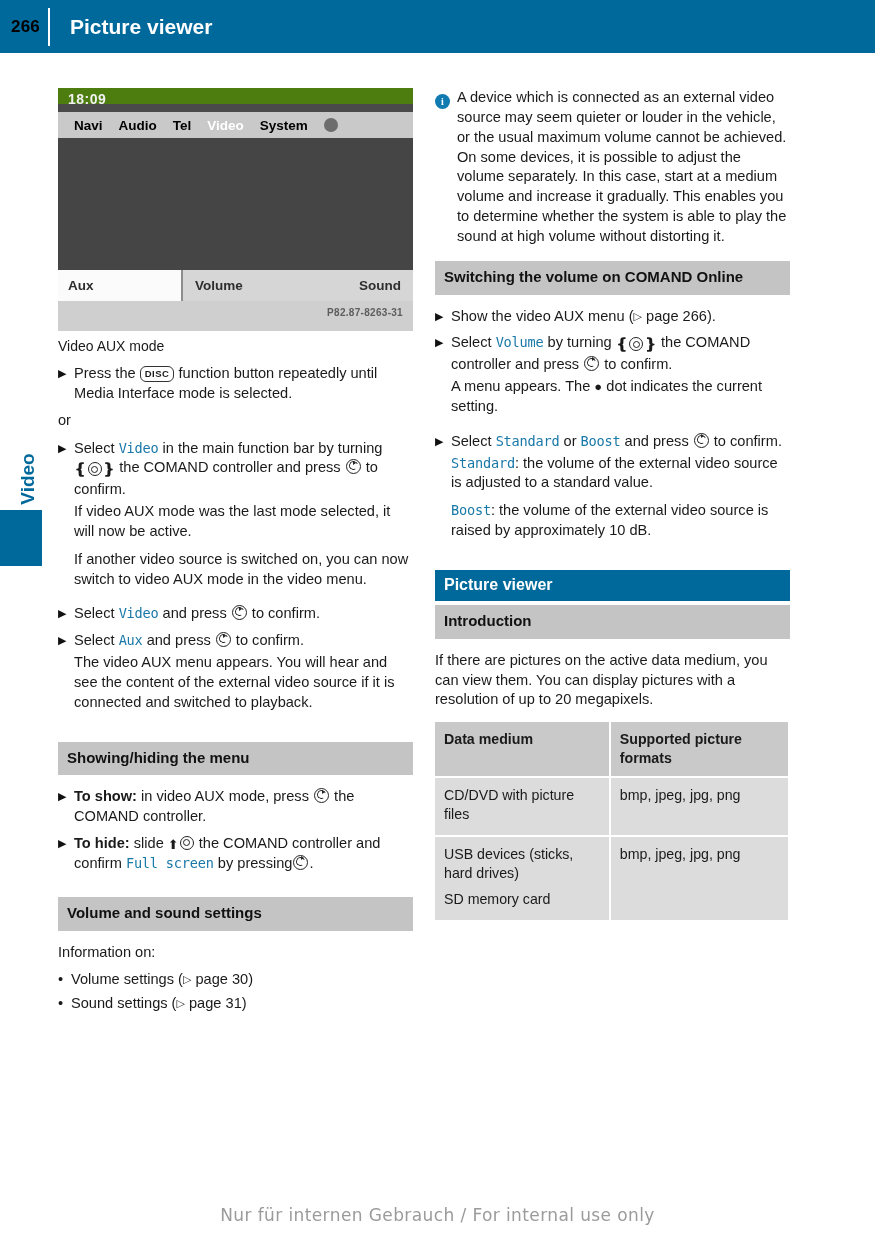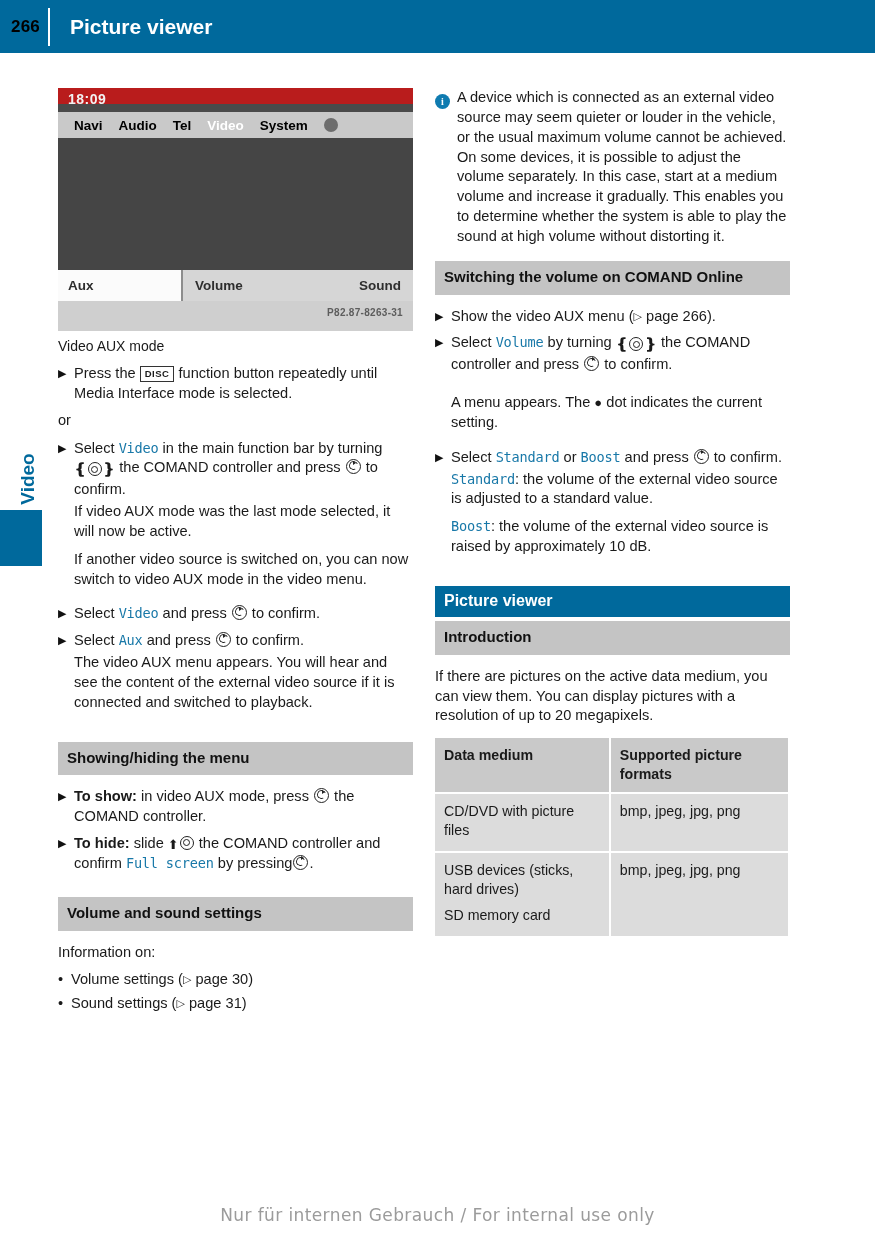--- a/index.html
+++ b/index.html
@@ -76,21 +76,21 @@
   
   .dotitem{display:flex;font-size:14.6px;line-height:1.36;margin:0 0 4px 0;}
   .dotitem .dot{flex:0 0 13px;}
   
   .mono{
     font-family:"DejaVu Sans Mono", monospace;
     color:#1878a8;font-size:13.6px;letter-spacing:-.2px;
   }
   .bold{font-weight:bold;}
   .btn-key{
-    display:inline-block;border:1.4px solid #333;border-radius:0;
+    display:inline-block;border:1.4px solid #333;border-radius:6px;
     padding:0 4px;font-size:9.5px;font-weight:bold;letter-spacing:.5px;
     vertical-align:1px;line-height:14px;background:#fff;
   }
   
   .g-turn{display:inline-block;white-space:nowrap;vertical-align:-2px;}
   .g-turn .brk{font-weight:bold;font-size:15px;}
   .g-ring{
     display:inline-block;width:12px;height:12px;border-radius:50%;
     border:1.6px solid #222;position:relative;vertical-align:-2px;margin:0 1px;
   }
@@ -128,21 +128,21 @@
     text-align:center;line-height:15px;font-family:"Liberation Serif",serif;
   }
   .note .note-body{flex:1 1 auto;font-size:14.6px;line-height:1.36;}
 
   
   .shot{
     width:355px;height:243px;position:relative;background:#4a4a4a;
     overflow:hidden;margin-bottom:2px;
   }
   .shot-top{
-    position:absolute;left:0;top:0;width:100%;height:16px;background:#b91c1c;
+    position:absolute;left:0;top:0;width:100%;height:16px;background:#4d7c0f;
   }
   .shot-clock{
     position:absolute;left:10px;top:3px;color:#f2f2f2;
     font-size:14px;font-weight:bold;letter-spacing:.5px;
   }
   .shot-bar{
     position:absolute;left:0;top:24px;width:100%;height:26px;background:#c9c9c9;
     display:flex;align-items:center;
   }
   .shot-bar span{
@@ -355,21 +355,21 @@
   <div class="step">
     <div class="tri">▶</div>
     <div class="step-body">
       <span>Select</span>
       <span class="mono">Volume</span>
       <span>by turning</span>
       <span class="g-turn"><span class="brk">❴</span><span class="g-ring"></span><span class="brk">❵</span></span>
       <span>the COMAND controller and press</span>
       <span class="g-press"></span>
       <span>to confirm.</span>
-      <div class="cont" style="margin-top:18px">
+      <div class="cont" style="margin-top:2px">
         <span>A menu appears. The</span>
         <span class="g-bulletdot">●</span>
         <span>dot indicates the current setting.</span>
       </div>
     </div>
   </div>
 
   <div class="step">
     <div class="tri">▶</div>
     <div class="step-body">

